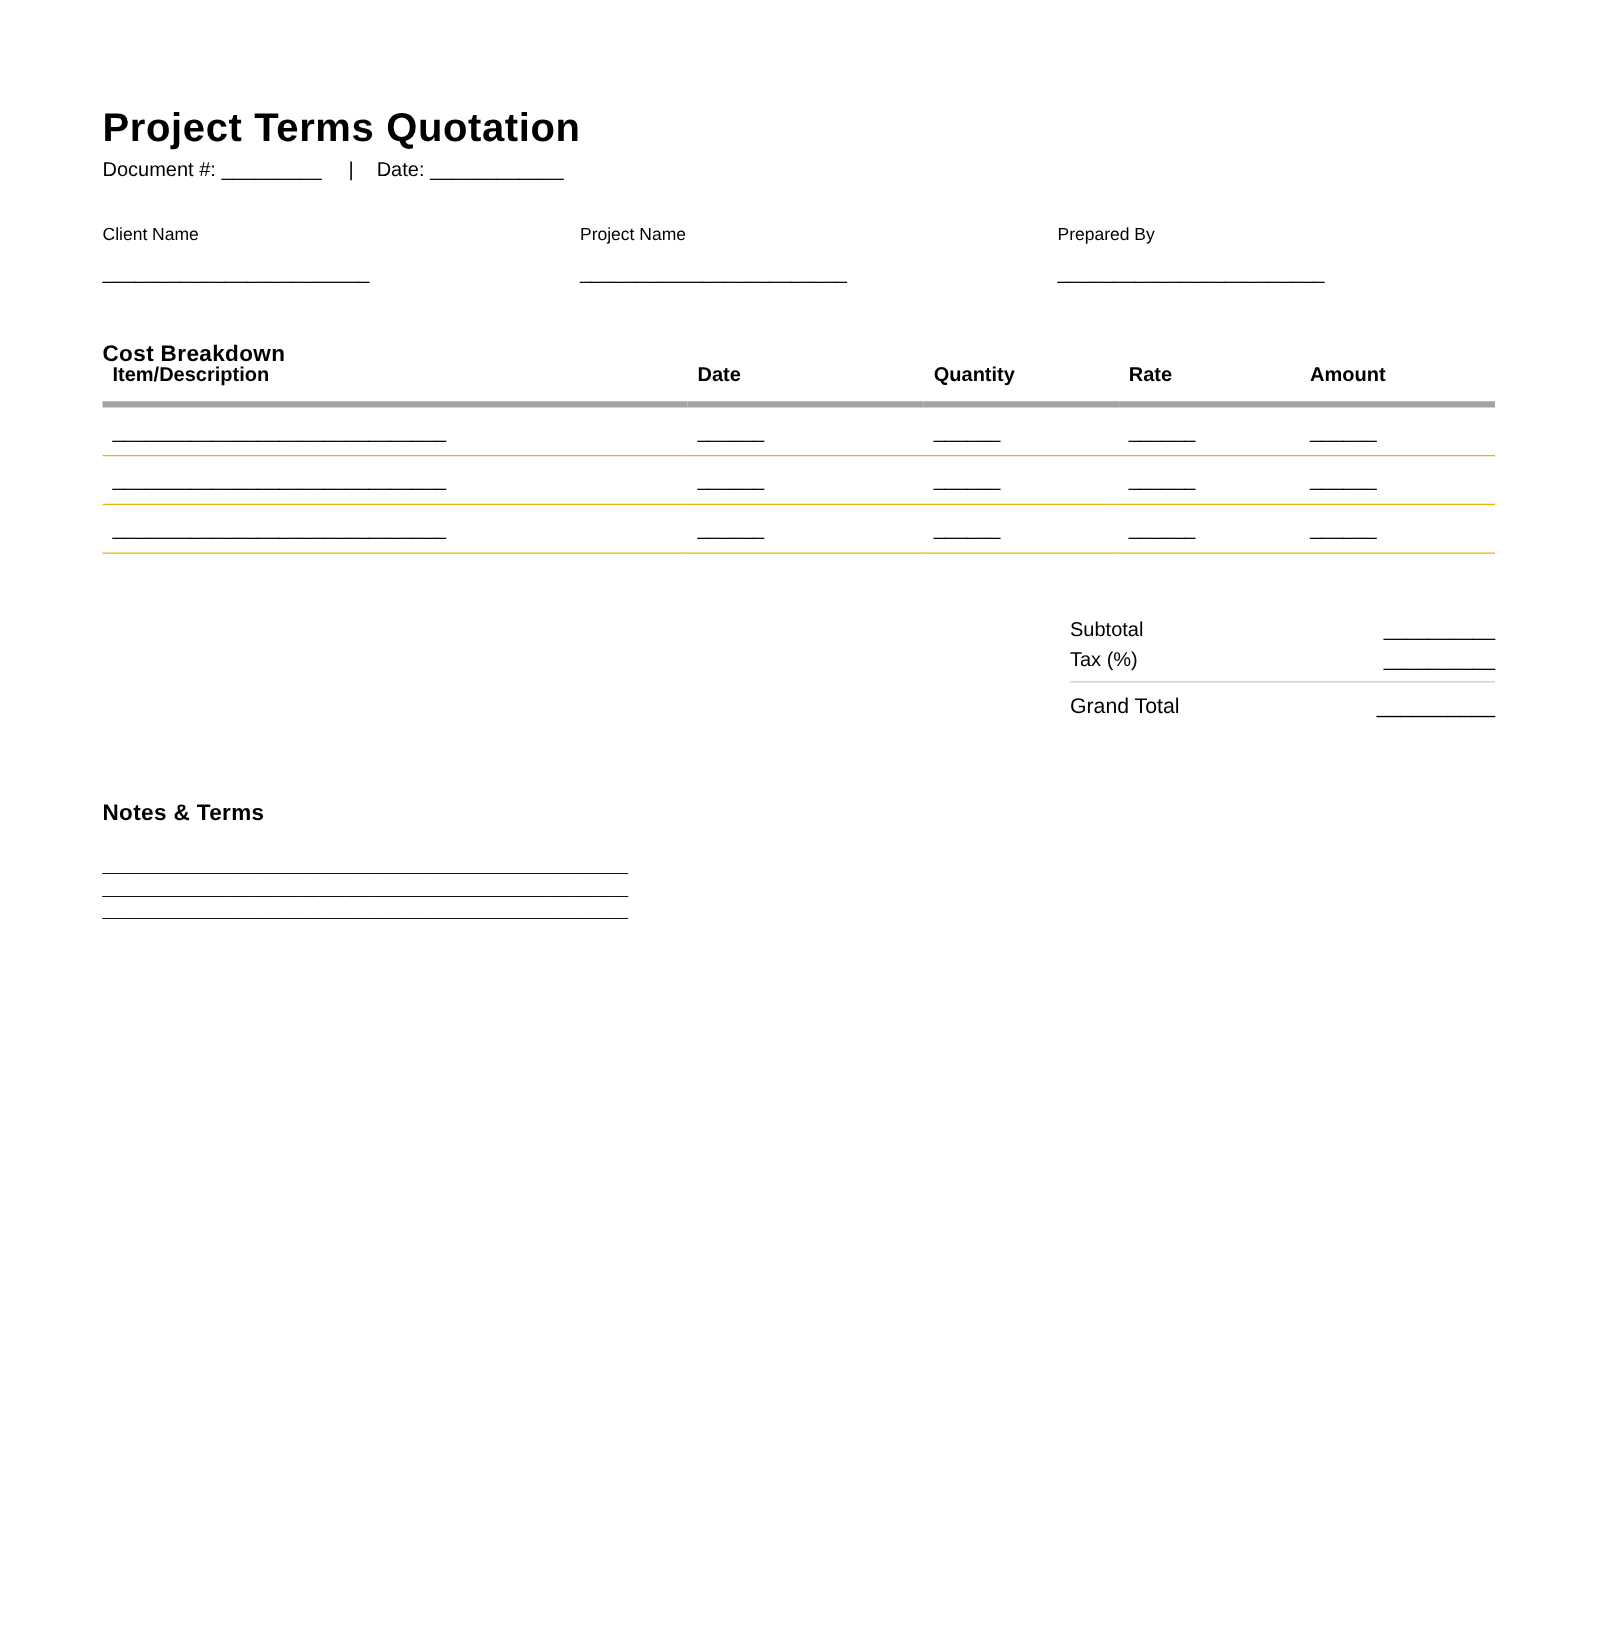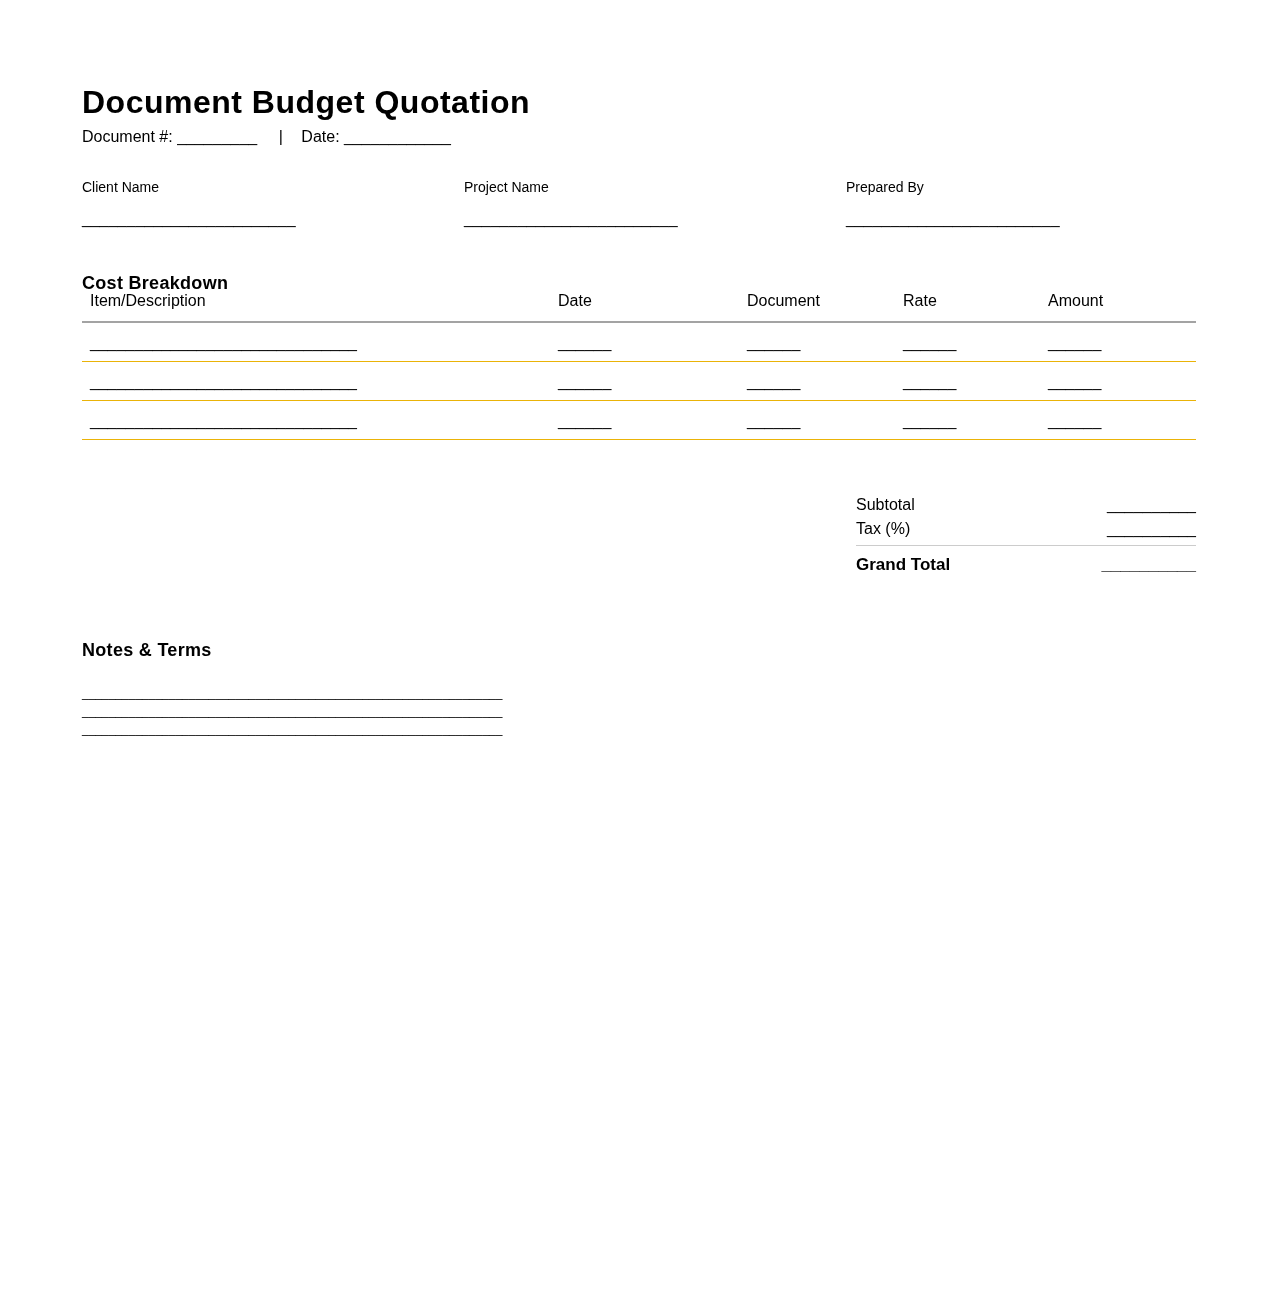--- a/index.html
+++ b/index.html
@@ -28,45 +28,45 @@
   .section-title {
     position: absolute; left: 0;
     font-size: 18px; font-weight: bold; letter-spacing: 0.3px;
     line-height: 22px; white-space: nowrap; margin-top: 27px;
   }
   table.cost {
     position: absolute; top: 283px; left: 0; width: 1114px;
     border-collapse: collapse; table-layout: fixed;
   }
   table.cost th {
-    text-align: left; font-size: 16px; font-weight: normal;
+    text-align: left; font-size: 16px; font-weight: bold;
     padding: 8px 8px 10px 8px; line-height: 20px;
-    border-bottom: 2px solid #a3a3a3; white-space: nowrap;
+    border-bottom: 5px solid #a3a3a3; white-space: nowrap;
   }
   table.cost td {
     font-size: 16px; line-height: 20px;
     padding: 10px 8px 8px 8px; height: 39px;
     border-bottom: 1px solid #eab308; white-space: nowrap; vertical-align: middle;
   }
   .totals { position: absolute; top: 493px; left: 774px; width: 340px; }
   .totals .row {
     display: flex; justify-content: space-between; align-items: baseline;
     font-size: 16px; line-height: 24px; white-space: nowrap; gap: 14px;
   }
   .totals .divider { border-top: 1px solid #cccccc; margin: 4px 0 6px 0; height: 0; }
-  .totals .grand { font-weight: bold; font-size: 17px; line-height: 26px; }
+  .totals .grand { font-weight: normal; font-size: 17px; line-height: 26px; }
   .notes-lines { position: absolute; top: 684px; left: 0; }
   .notes-lines .nl { font-size: 12px; line-height: 18px; white-space: nowrap; display: block; }
 </style>
 </head>
 <body>
 
 <div class="page">
 
-  <h1 class="title">Document Budget Quotation</h1>
+  <h1 class="title">Project Terms Quotation</h1>
 
   <div class="meta">
     <span>Document #:</span>
     <span>_________</span>
     <span class="sep">|</span>
     <span>Date:</span>
     <span>____________</span>
   </div>
 
   <div class="fields">
@@ -91,21 +91,21 @@
       <col style="width:468px">
         <col style="width:189px">
         <col style="width:156px">
         <col style="width:145px">
         <col style="width:156px">
     </colgroup>
     <thead>
       <tr>
         <th>Item/Description</th>
         <th>Date</th>
-        <th>Document</th>
+        <th>Quantity</th>
         <th>Rate</th>
         <th>Amount</th>
       </tr>
     </thead>
     <tbody>
       <tr>
         <td>______________________________</td>
         <td>______</td>
         <td>______</td>
         <td>______</td>

